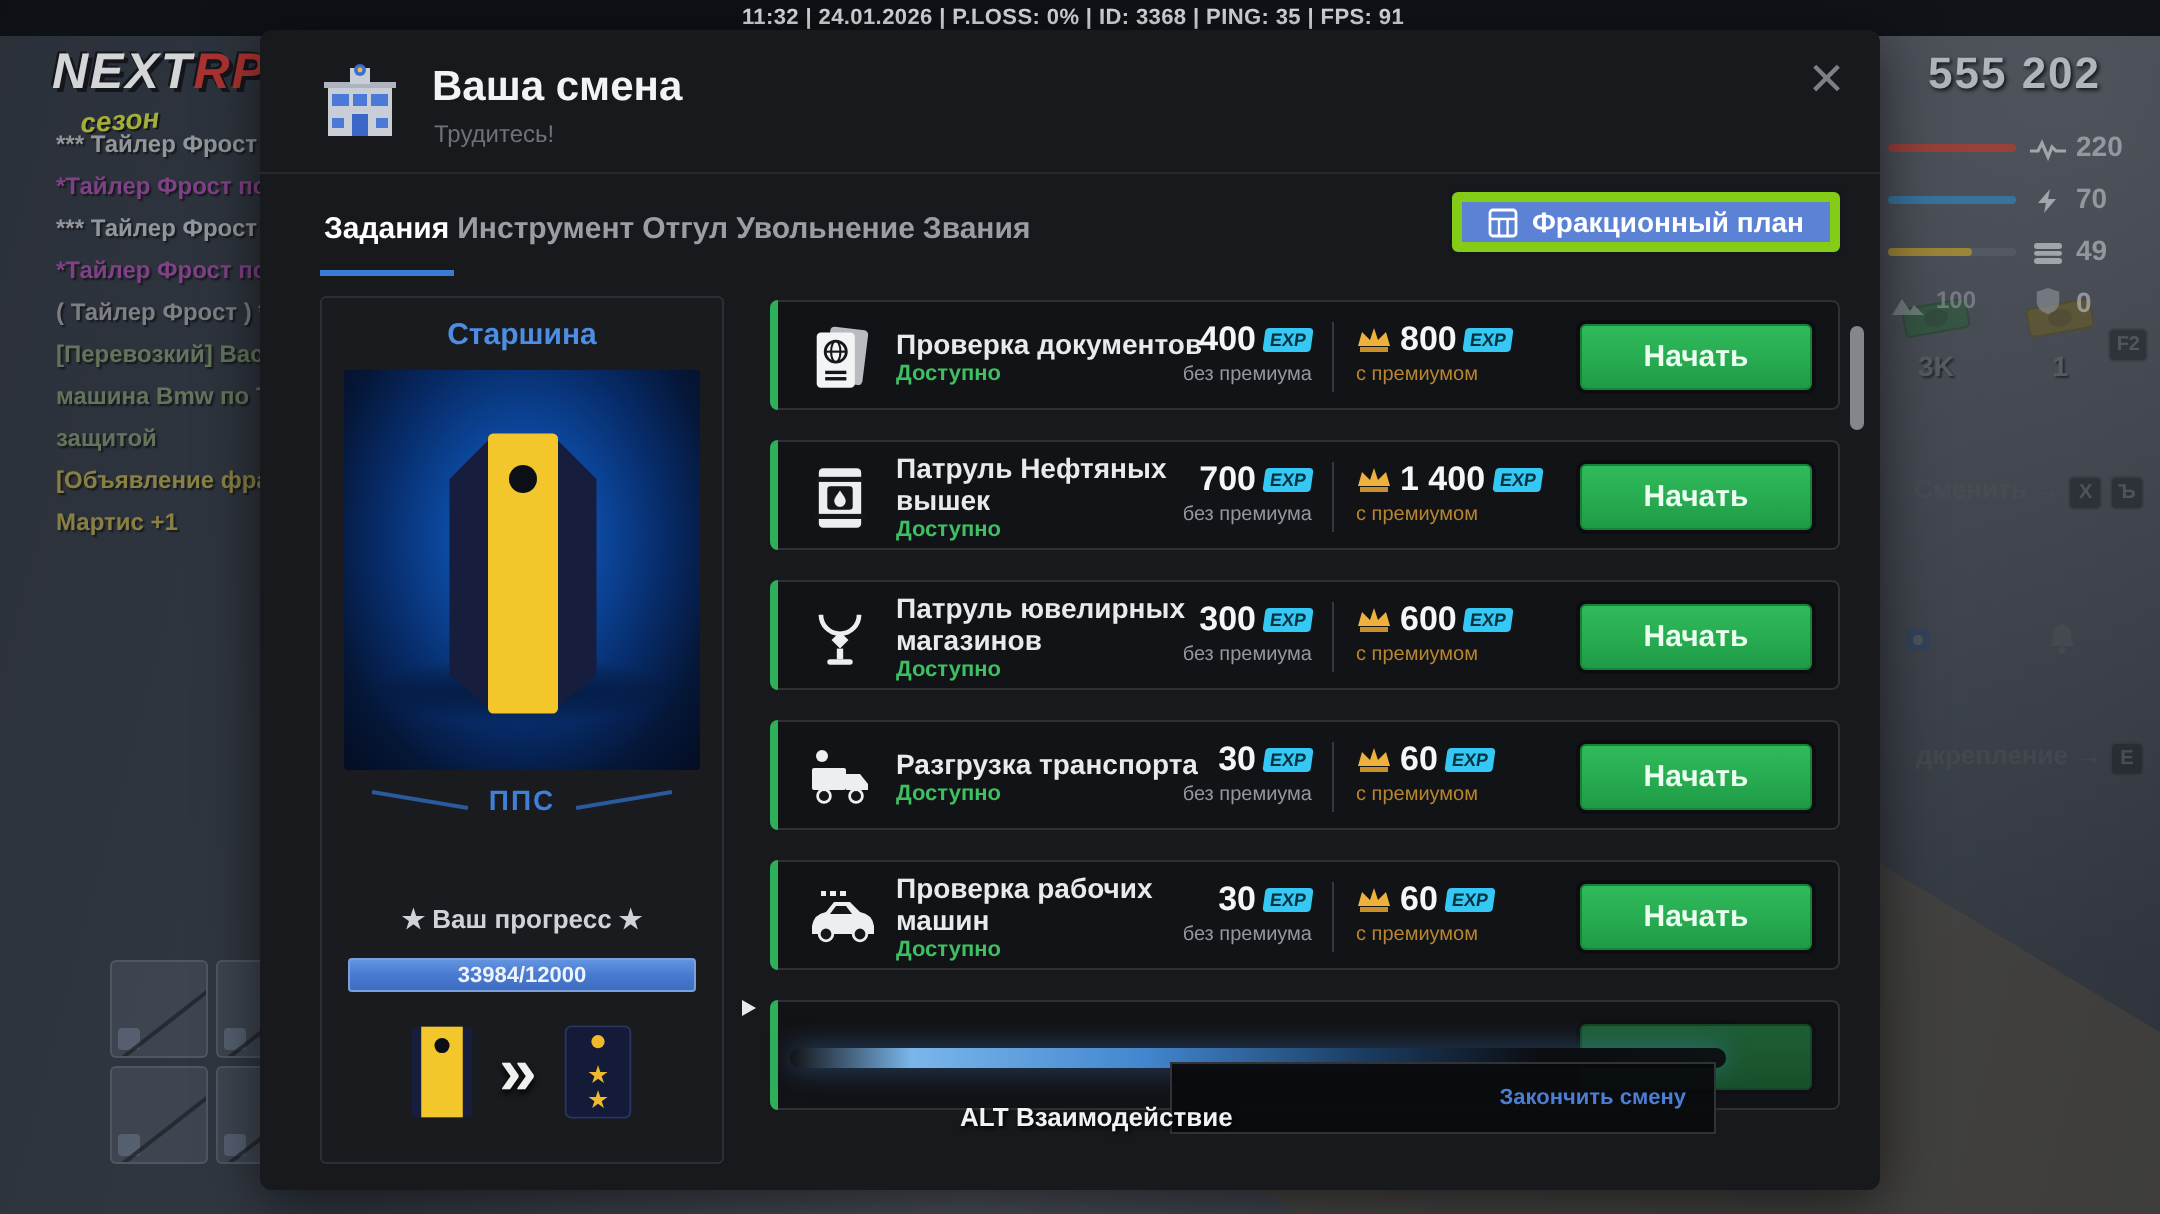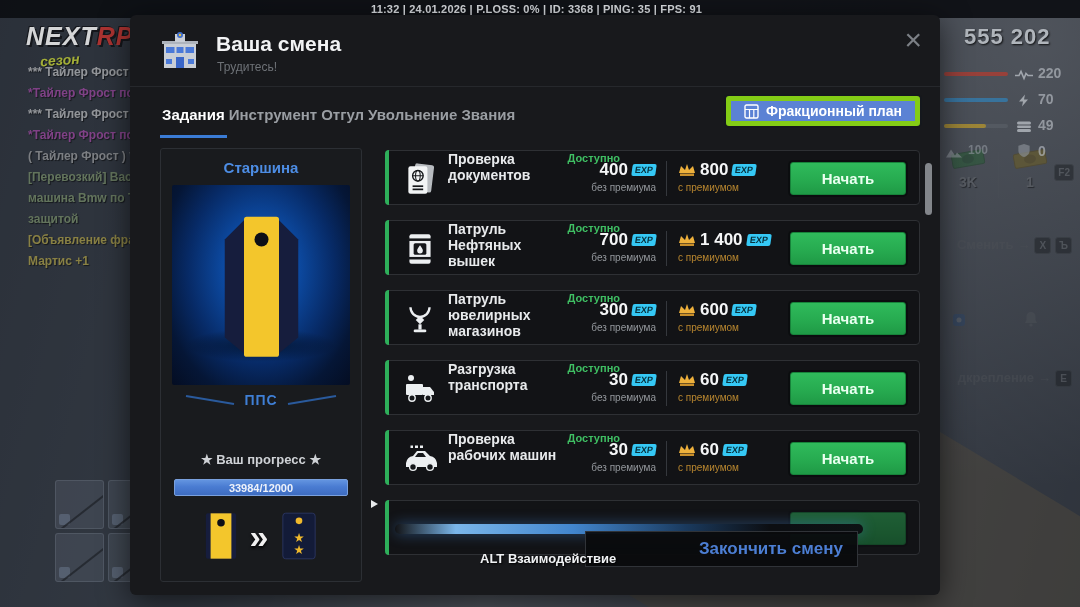--- a/index.html
+++ b/index.html
@@ -116,21 +116,21 @@
     text-shadow:0 2px 3px #000; }
 
   
   .task-list { position:absolute; left:255px; top:135px; width:535px; }
   .task-row { position:relative; height:55px; margin-bottom:15px; background:#121316;
     border:1px solid #2e3034; border-radius:4px; }
   .task-stripe { position:absolute; left:-1px; top:-1px; bottom:-1px; width:4px;
     background:#2eaf5a; border-radius:4px 0 0 4px; }
   .task-icon { position:absolute; left:16px; top:10px; width:36px; height:36px; }
   .task-text { position:absolute; left:62px; top:0; width:172px; height:55px;
-    display:flex; justify-content:center; }
+    display:flex; flex-direction:column; justify-content:center; }
   .task-title { font-size:14px; font-weight:bold; color:#e8eaec; line-height:16px; }
   .task-status { font-size:11px; font-weight:bold; color:#3fbf63; margin-top:1px; }
   .t-base { position:absolute; left:146px; top:9px; width:124px; text-align:right; }
   .t-num { font-size:17px; font-weight:800; color:#f5f6f7; }
   .exp-badge { display:inline-block; background:#35c8f5; color:#07333f; font-size:9px;
     font-weight:800; padding:1px 3px; border-radius:2px; transform:skewX(-8deg);
     margin-left:4px; vertical-align:2px; }
   .t-cap { font-size:10px; color:#94989d; margin-top:2px; }
   .t-div { position:absolute; left:280px; top:10px; width:1px; height:35px; background:#35383d; }
   .t-prem { position:absolute; left:292px; top:9px; width:115px; white-space:nowrap; }
@@ -144,21 +144,21 @@
   .scroll-thumb { position:absolute; right:8px; top:148px; width:7px; height:52px;
     background:#83868b; border-radius:4px; cursor:pointer; }
 
   
   .footer { position:absolute; left:0; top:0; width:1080px; height:607px; z-index:20; pointer-events:none; }
   .streak { position:absolute; left:395px; top:524px; width:468px; height:10px; border-radius:5px;
     background:linear-gradient(90deg, rgba(40,80,140,0) 0%, #7ab6ea 13%, #4286ce 38%, #1a3a5e 62%, #0c0e12 80%, rgba(12,14,18,.95) 100%);
     box-shadow:0 0 14px rgba(70,140,220,.45); }
   .end-box { position:absolute; left:585px; top:531px; width:273px; height:36px;
     background:rgba(10,11,13,.95); border:1px solid #303338; pointer-events:auto; cursor:pointer;
-    color:#4c7ed3; font-size:17px; font-weight:bold; text-align:right;
+    color:#4c7ed3; font-size:11px; font-weight:bold; text-align:right;
     line-height:34px; padding-right:14px; }
   .alt-hint { position:absolute; left:480px; top:551px; font-size:13px; font-weight:800;
     color:#f0f2f4; text-shadow:1px 1px 2px #000; }
   .cursor-tri { position:absolute; left:371px; top:500px; width:0; height:0;
     border-left:7px solid #e8eaec; border-top:4px solid transparent; border-bottom:4px solid transparent; }
 </style>
 </head>
 <body>
 
 <div class="stage">

